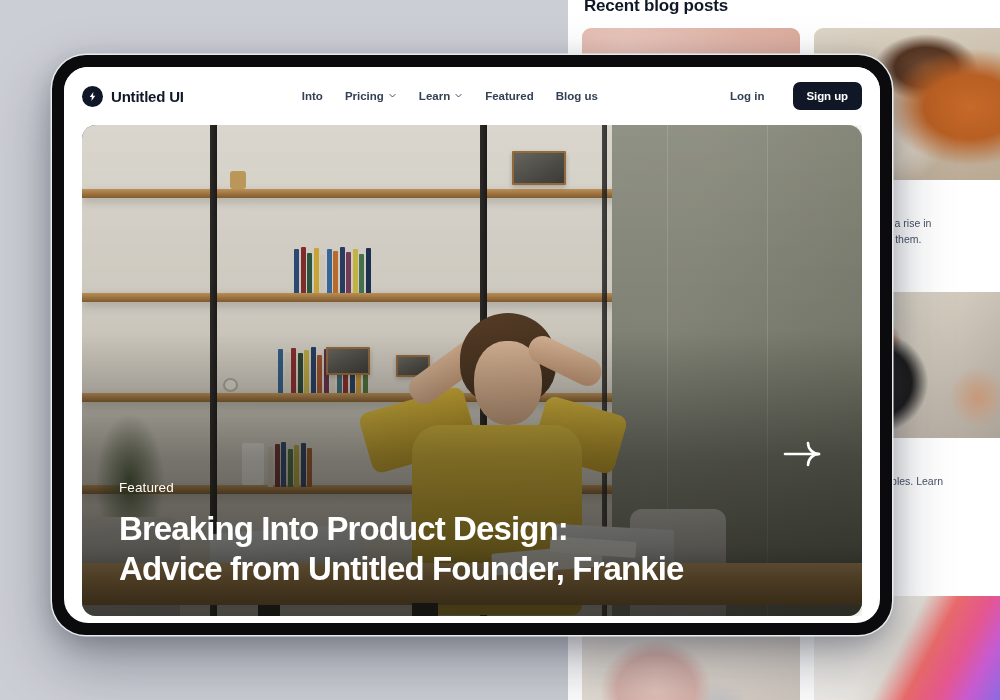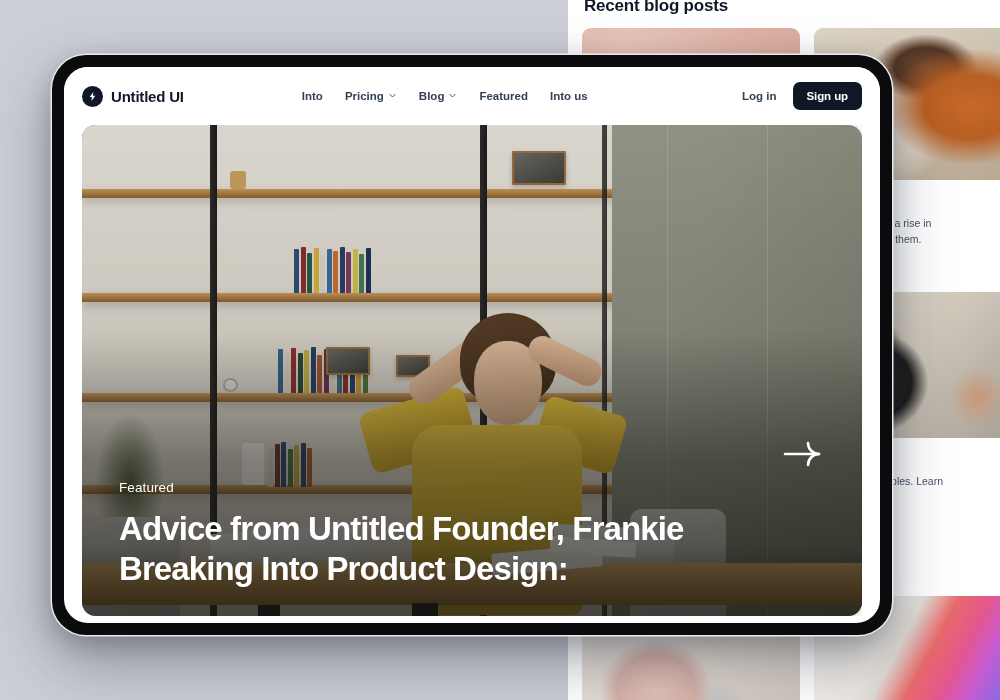--- a/index.html
+++ b/index.html
@@ -200,21 +200,21 @@
     white-space: nowrap;
     cursor: pointer;
   }
 
   .caret { display: block; }
 
   #nav-right {
     margin-left: auto;
     display: flex;
     align-items: center;
-    gap: 16px;
+    gap: 28px;
   }
 
   #login-link {
     font-size: 11.5px;
     font-weight: 700;
     color: #344054;
     cursor: pointer;
   }
 
   #signup-button {
@@ -501,34 +501,34 @@
           <span class="nav-link">
             <span>Pricing</span>
             <span class="caret">
               <svg width="9" height="9" viewBox="0 0 24 24" fill="none">
                 <path d="M5 9l7 7 7-7" stroke="#344054" stroke-width="2.4" stroke-linecap="round" stroke-linejoin="round"></path>
               </svg>
             </span>
           </span>
 
           <span class="nav-link">
-            <span>Blog</span>
+            <span>Learn</span>
             <span class="caret">
               <svg width="9" height="9" viewBox="0 0 24 24" fill="none">
                 <path d="M5 9l7 7 7-7" stroke="#344054" stroke-width="2.4" stroke-linecap="round" stroke-linejoin="round"></path>
               </svg>
             </span>
           </span>
 
           <span class="nav-link">
             <span>Featured</span>
           </span>
 
           <span class="nav-link">
-            <span>Into us</span>
+            <span>Blog us</span>
           </span>
         </nav>
 
         <div id="nav-right">
           <span id="login-link">Log in</span>
           <button id="signup-button">Sign up</button>
         </div>
       </div>
 
       <div id="hero">
@@ -629,22 +629,22 @@
           <div style="position:absolute;left:176px;top:480px;width:22px;height:11px;background:#1b1a18;"></div>
           <div style="position:absolute;left:330px;top:478px;width:26px;height:13px;background:#1b1a18;"></div>
         </div>
 
         <div id="hero-scrim"></div>
 
         <div id="hero-content">
           <div id="hero-eyebrow">Featured</div>
 
           <h1 id="hero-title">
+            <div>Breaking Into Product Design:</div>
             <div>Advice from Untitled Founder, Frankie</div>
-            <div>Breaking Into Product Design:</div>
           </h1>
 
         </div>
 
         <div id="hero-arrow">
           <svg width="42" height="28" viewBox="0 0 42 28" fill="none">
             <path d="M3 14h34" stroke="#ffffff" stroke-width="2.6" stroke-linecap="round"></path>
             <path d="M26 3c0 6 5 11 11 11-6 0-11 5-11 11" stroke="#ffffff" stroke-width="2.6" stroke-linecap="round" stroke-linejoin="round"></path>
           </svg>
         </div>

